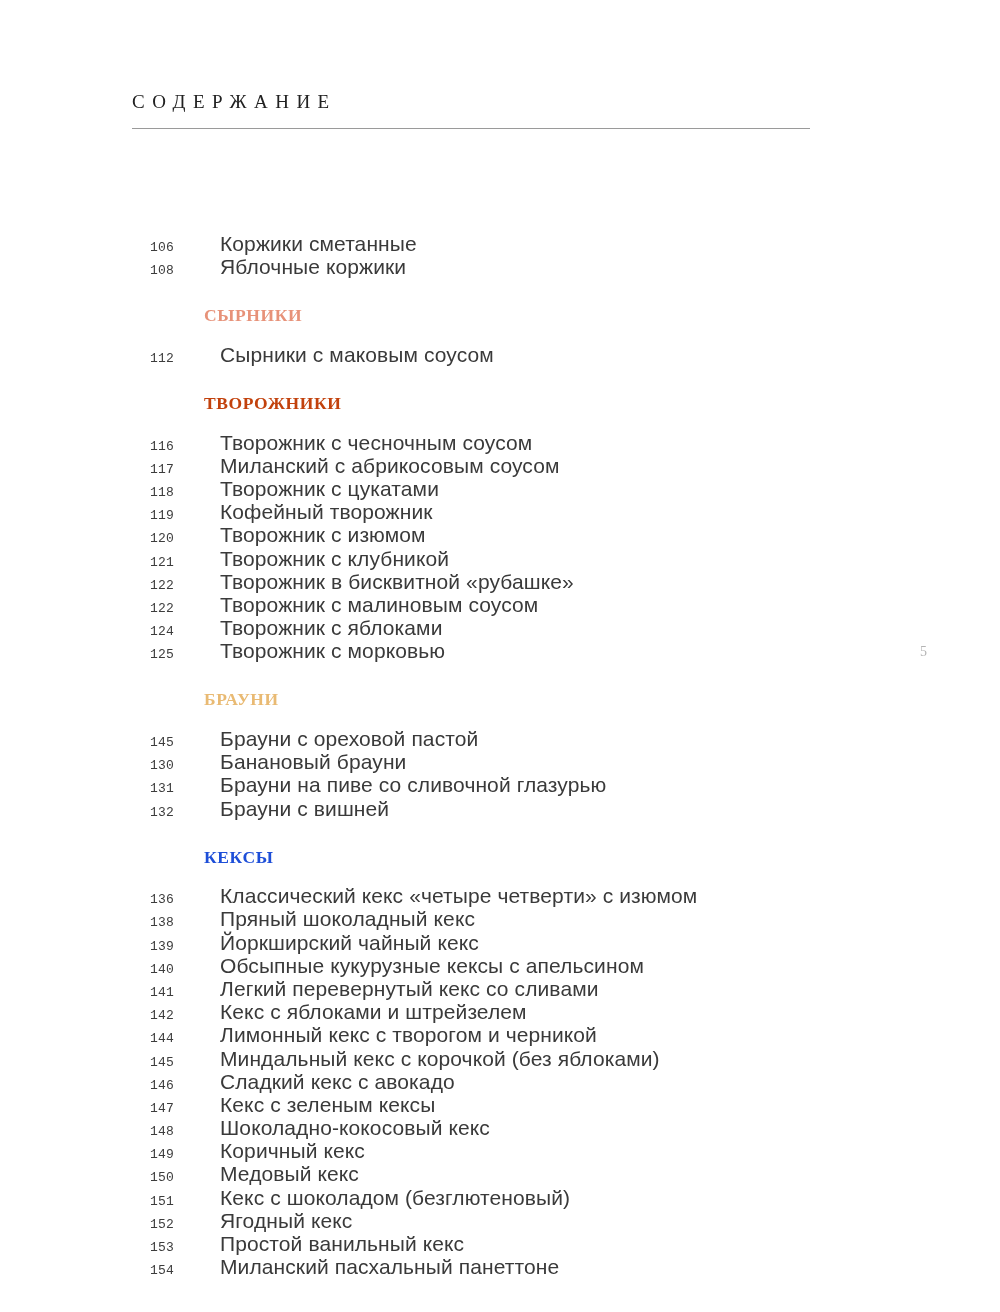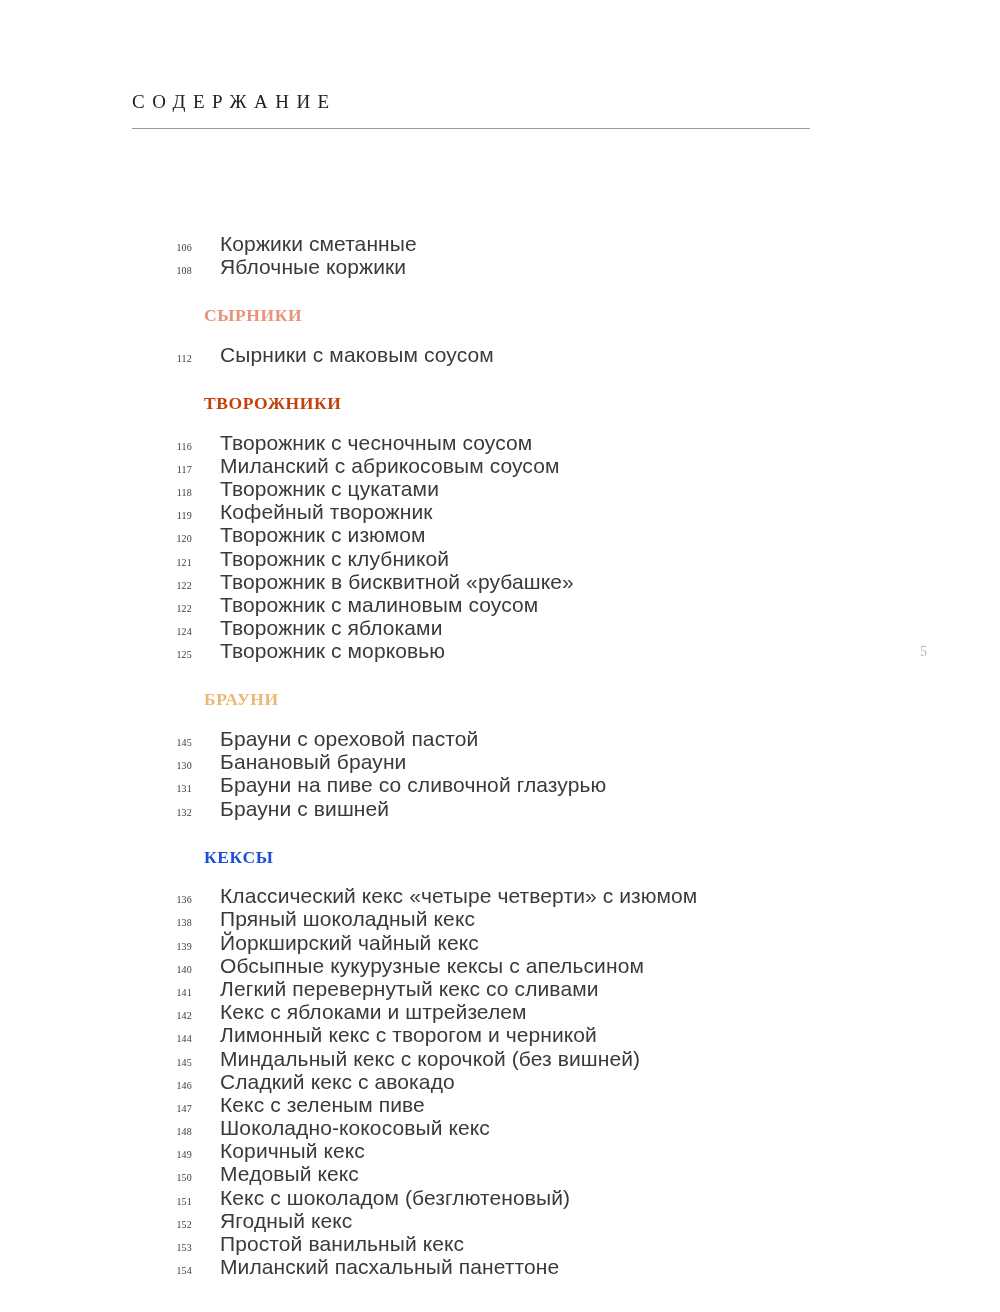--- a/index.html
+++ b/index.html
@@ -69,25 +69,25 @@
   }
 
   .toc-entry {
     display: flex;
     align-items: baseline;
     height: 23.2px;
   }
   .entry-page {
     width: 60px;
     flex: 0 0 60px;
-    text-align: right;
-    font-size: 10px;
+    text-align: center;
+    font-size: 13px;
     color: #3c3c3c;
     letter-spacing: 0.2px;
-    font-family: Liberation Serif, serif;
+    font-family: Liberation Mono, monospace;
   }
   .entry-title {
     margin-left: 28px;
     font-size: 21px;
     color: #3a3a3a;
     letter-spacing: 0.1px;
     white-space: nowrap;
     font-family: "Liberation Sans", sans-serif;
   }
 
@@ -217,29 +217,29 @@
         <div class="toc-entry">
           <span class="entry-page">142</span>
           <span class="entry-title">Кекс с яблоками и штрейзелем</span>
         </div>
         <div class="toc-entry">
           <span class="entry-page">144</span>
           <span class="entry-title">Лимонный кекс с творогом и черникой</span>
         </div>
         <div class="toc-entry">
           <span class="entry-page">145</span>
-          <span class="entry-title">Миндальный кекс с корочкой (без вишней)</span>
+          <span class="entry-title">Миндальный кекс с корочкой (без яблоками)</span>
         </div>
         <div class="toc-entry">
           <span class="entry-page">146</span>
           <span class="entry-title">Сладкий кекс с авокадо</span>
         </div>
         <div class="toc-entry">
           <span class="entry-page">147</span>
-          <span class="entry-title">Кекс с зеленым пиве</span>
+          <span class="entry-title">Кекс с зеленым кексы</span>
         </div>
         <div class="toc-entry">
           <span class="entry-page">148</span>
           <span class="entry-title">Шоколадно-кокосовый кекс</span>
         </div>
         <div class="toc-entry">
           <span class="entry-page">149</span>
           <span class="entry-title">Коричный кекс</span>
         </div>
         <div class="toc-entry">

